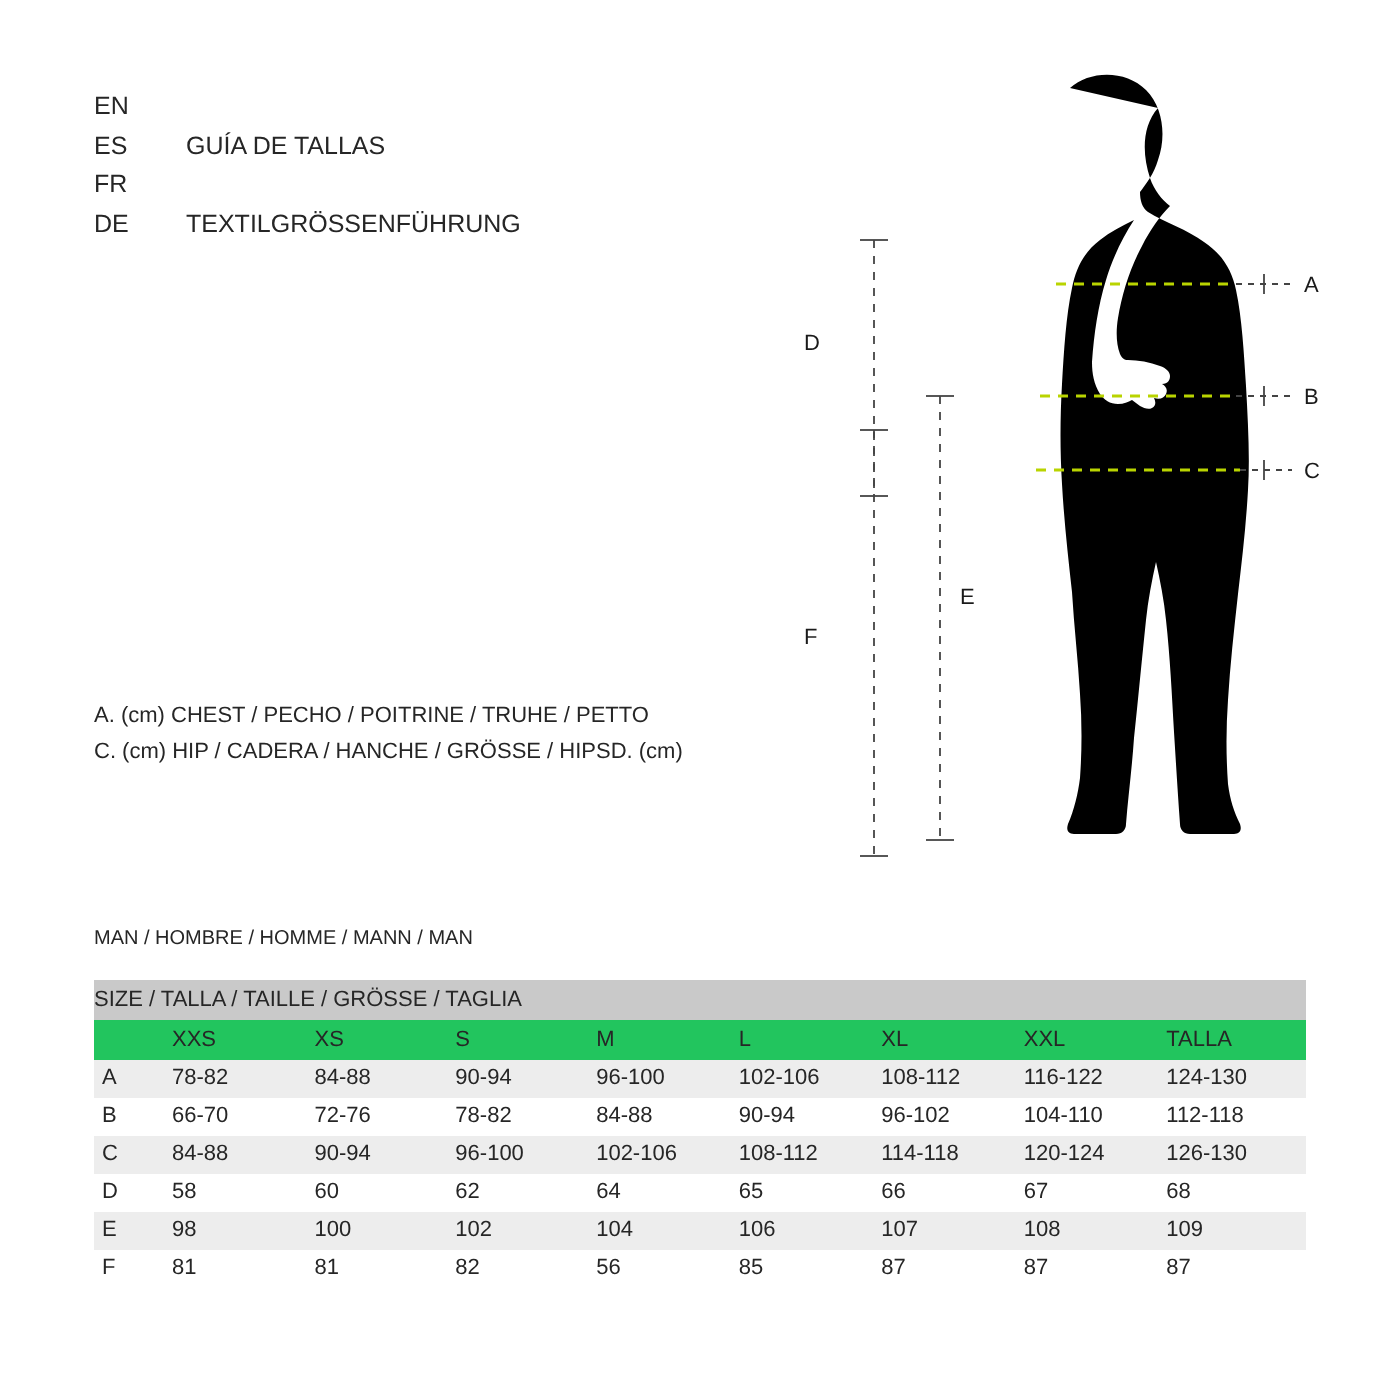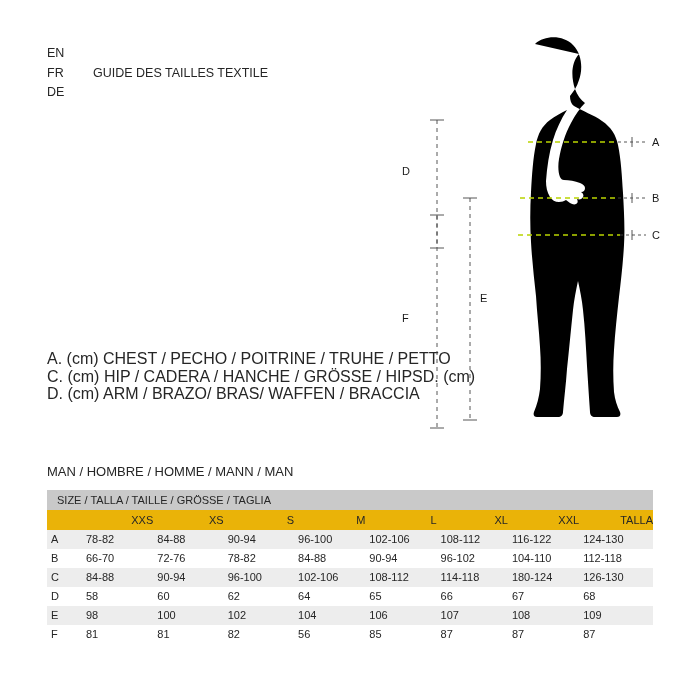--- a/index.html
+++ b/index.html
@@ -40,30 +40,30 @@
   }
   .lang-text {
     color: #262626;
   }
 
   
   .legend {
     position: absolute;
     left: 47px;
     top: 350px;
-    font-size: 16px;
+    font-size: 11px;
     line-height: 17.6px;
     color: #262626;
   }
 
   .man-label {
     position: absolute;
     left: 47px;
     top: 464px;
-    font-size: 13px;
+    font-size: 10px;
     color: #262626;
   }
 
   
   .figure-wrap {
     position: absolute;
     left: 380px;
     top: 20px;
     width: 300px;
     height: 460px;
@@ -86,27 +86,26 @@
     text-align: left;
     padding: 0;
     height: 19px;
     font-weight: normal;
     line-height: 19px;
   }
   .size-table .title-row td {
     background: #c9c9c9;
     height: 20px;
     font-size: 11px;
-    padding-left: 10px;
+    padding-left: 0;
   }
   .size-table .head-row td {
-    background: #eab308;
+    background: #22c55e;
     height: 20px;
     padding-left: 4px;
-    text-align: right;
   }
   .size-table tbody tr.shade td {
     background: #ededed;
   }
   .size-table tbody tr.plain td {
     background: #ffffff;
   }
   .size-table td.rowlabel {
     width: 38px;
     padding-left: 4px;
@@ -119,32 +118,35 @@
 </head>
 <body>
 
 <div id="page">
 
   <div class="lang-block">
     <div class="lang-row">
       <span class="lang-code">EN</span>
     </div>
     <div class="lang-row">
+      <span class="lang-code">ES</span>
+      <span class="lang-text">GUÍA DE TALLAS</span>
+    </div>
+    <div class="lang-row">
       <span class="lang-code">FR</span>
-      <span class="lang-text">GUIDE DES TAILLES TEXTILE</span>
     </div>
     <div class="lang-row">
       <span class="lang-code">DE</span>
+      <span class="lang-text">TEXTILGRÖSSENFÜHRUNG</span>
     </div>
   </div>
 
   <div class="legend">
     <div>A. (cm) CHEST / PECHO / POITRINE / TRUHE / PETTO</div>
     <div>C. (cm) HIP / CADERA / HANCHE / GRÖSSE / HIPSD. (cm)</div>
-    <div>D. (cm) ARM / BRAZO/ BRAS/ WAFFEN / BRACCIA</div>
   </div>
 
   <div class="man-label">MAN / HOMBRE / HOMME / MANN / MAN</div>
 
   <div class="figure-wrap">
     <svg width="300" height="460" viewBox="0 0 300 460" xmlns="http://www.w3.org/2000/svg">
 
       <g>
         <path fill="#000000" d="
           M155,24
@@ -286,21 +288,21 @@
         <td class="c">112-118</td>
       </tr>
       <tr class="shade">
         <td class="rowlabel">C</td>
         <td class="c">84-88</td>
         <td class="c">90-94</td>
         <td class="c">96-100</td>
         <td class="c">102-106</td>
         <td class="c">108-112</td>
         <td class="c">114-118</td>
-        <td class="c">180-124</td>
+        <td class="c">120-124</td>
         <td class="c">126-130</td>
       </tr>
       <tr class="plain">
         <td class="rowlabel">D</td>
         <td class="c">58</td>
         <td class="c">60</td>
         <td class="c">62</td>
         <td class="c">64</td>
         <td class="c">65</td>
         <td class="c">66</td>

